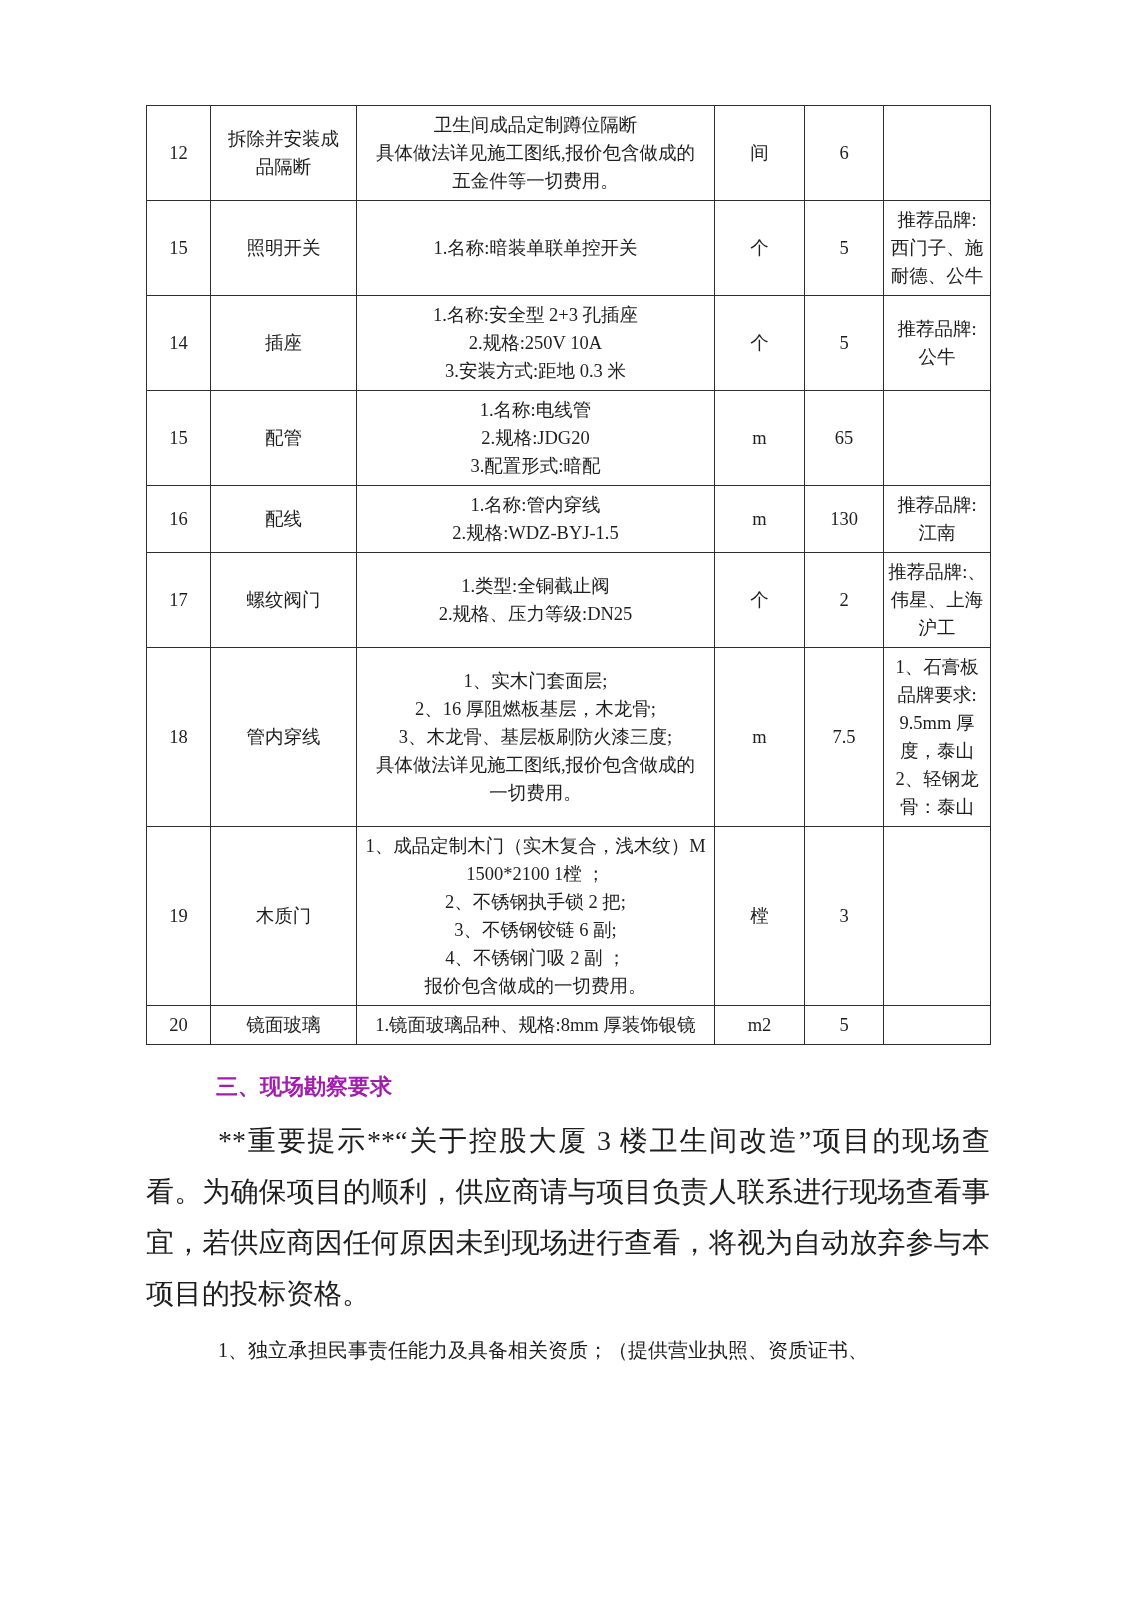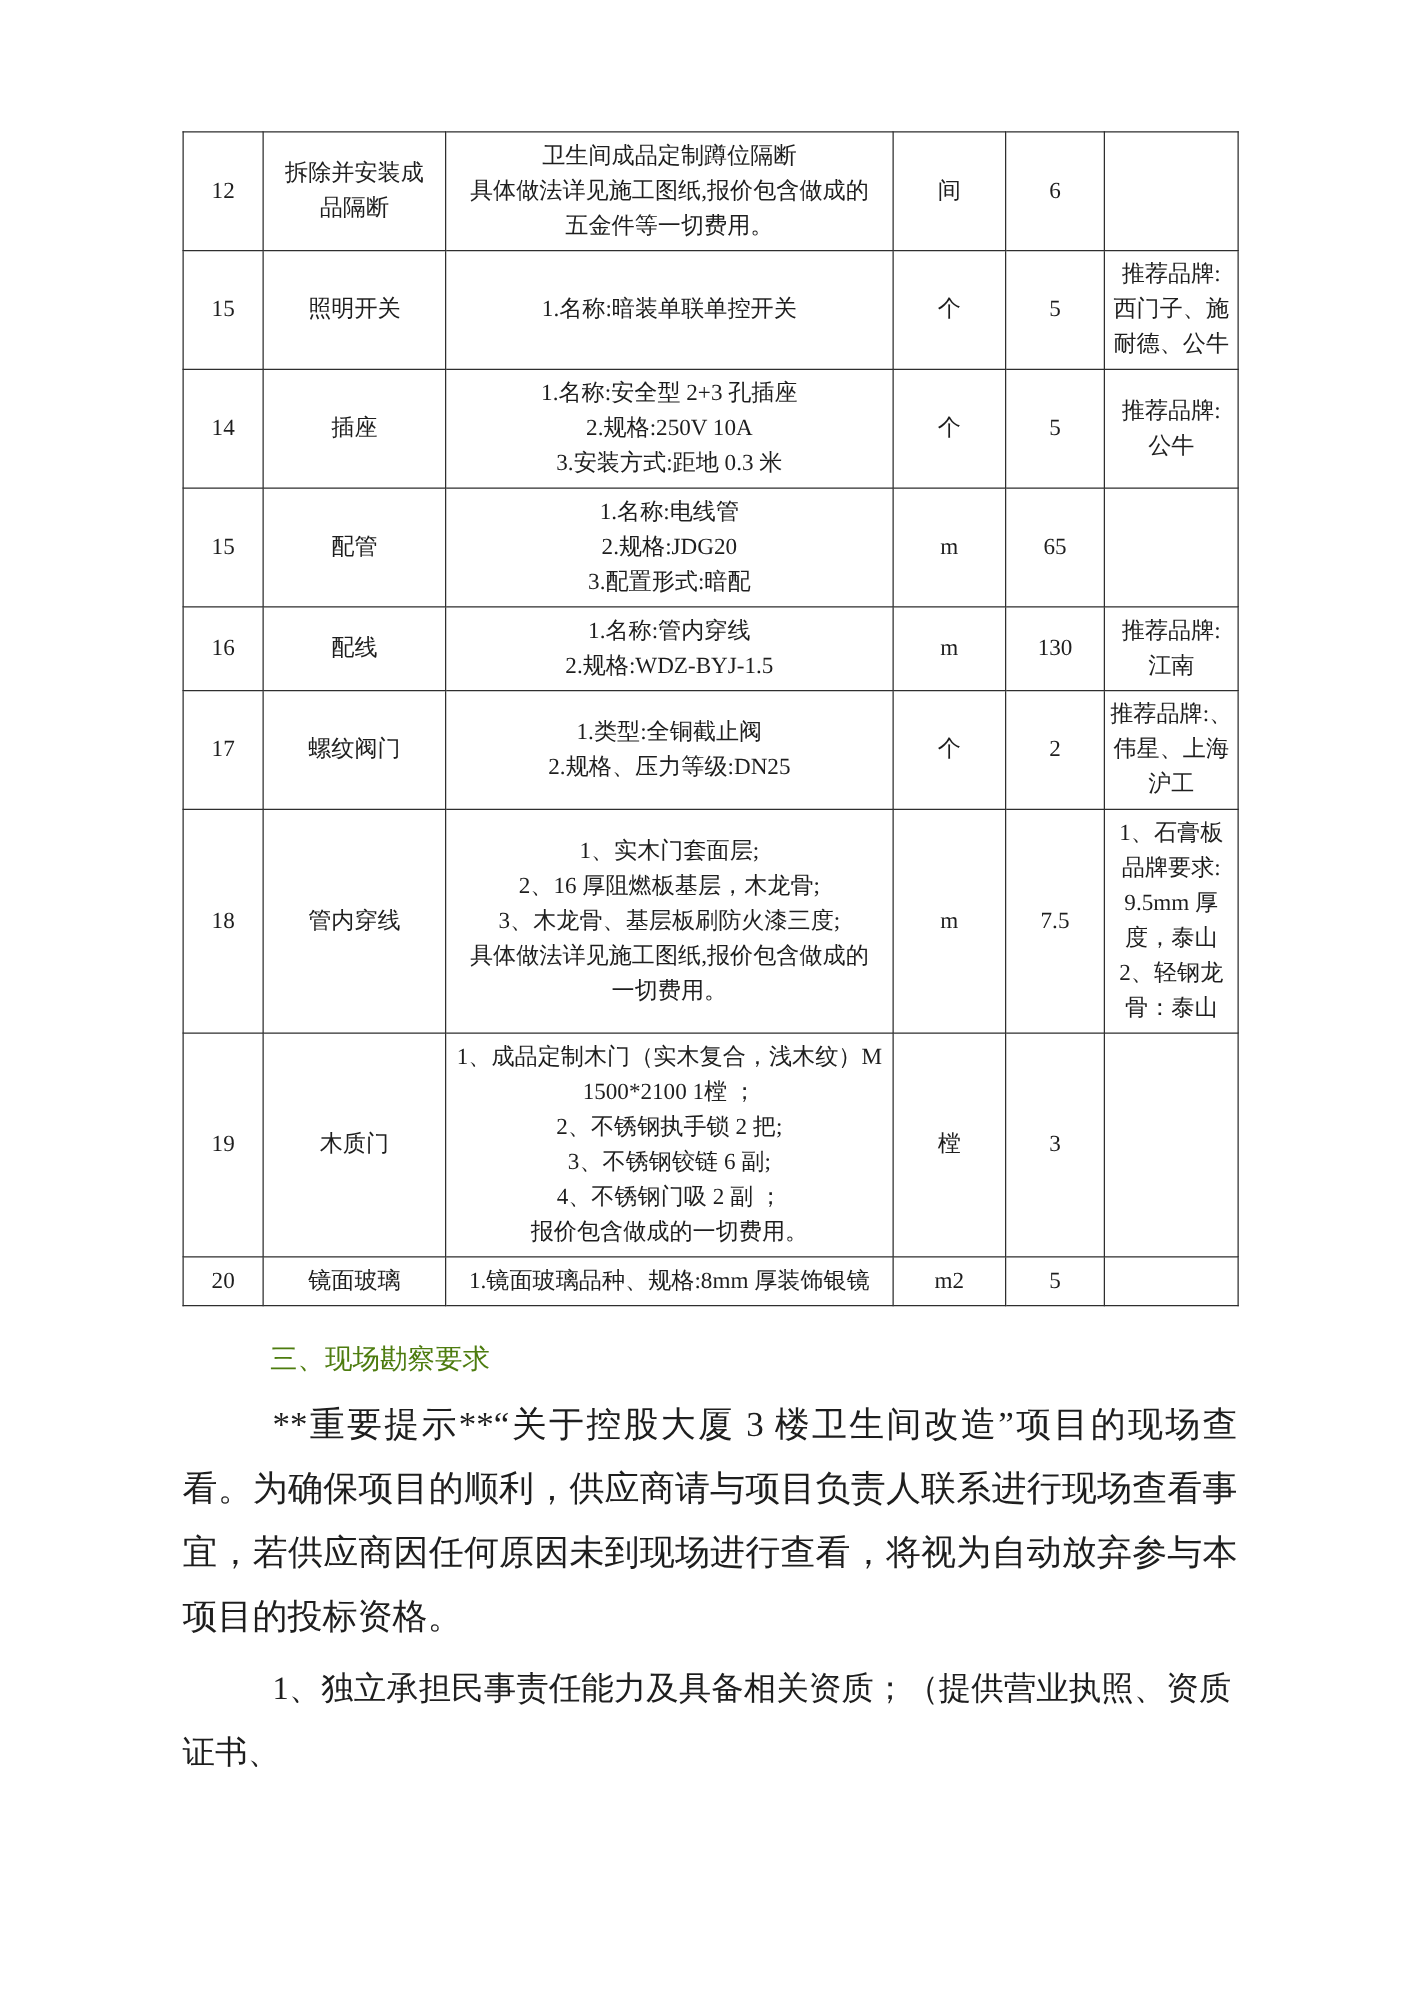--- a/index.html
+++ b/index.html
@@ -30,32 +30,32 @@
   td.col-desc{text-align:left;padding:5px 8px;}
   td.col-desc.desc-center{text-align:center;font-weight:bold;}
   .col-num{width:64px;}
   .col-name{width:146px;}
   .col-desc{width:358px;}
   .col-unit{width:90px;}
   .col-qty{width:79px;}
   .col-brand{width:107px;}
   .notes{margin:24px 0 0 146px;width:844px;}
   .sec-heading{
-    font-size:22px;font-weight:normal;
+    font-size:22px;font-weight:bold;
     margin:0;padding-left:70px;line-height:36px;
-    color:#4d7c0f;
+    color:#a21caf;
   }
   .para{
     font-size:28px;line-height:51px;
     text-align:justify;text-indent:72px;
     margin:10px 0 0 0;color:#1e1e1e;
   }
   .sec-heading.second{margin-top:14px;}
   .item-line{
-    font-size:26px;line-height:51px;
+    font-size:20px;line-height:51px;
     text-indent:72px;margin:6px 0 0 0;color:#1e1e1e;
   }
 </style>
 </head>
 <body>
 
 <div class="page">
 
   <table class="boq">
     <colgroup>

